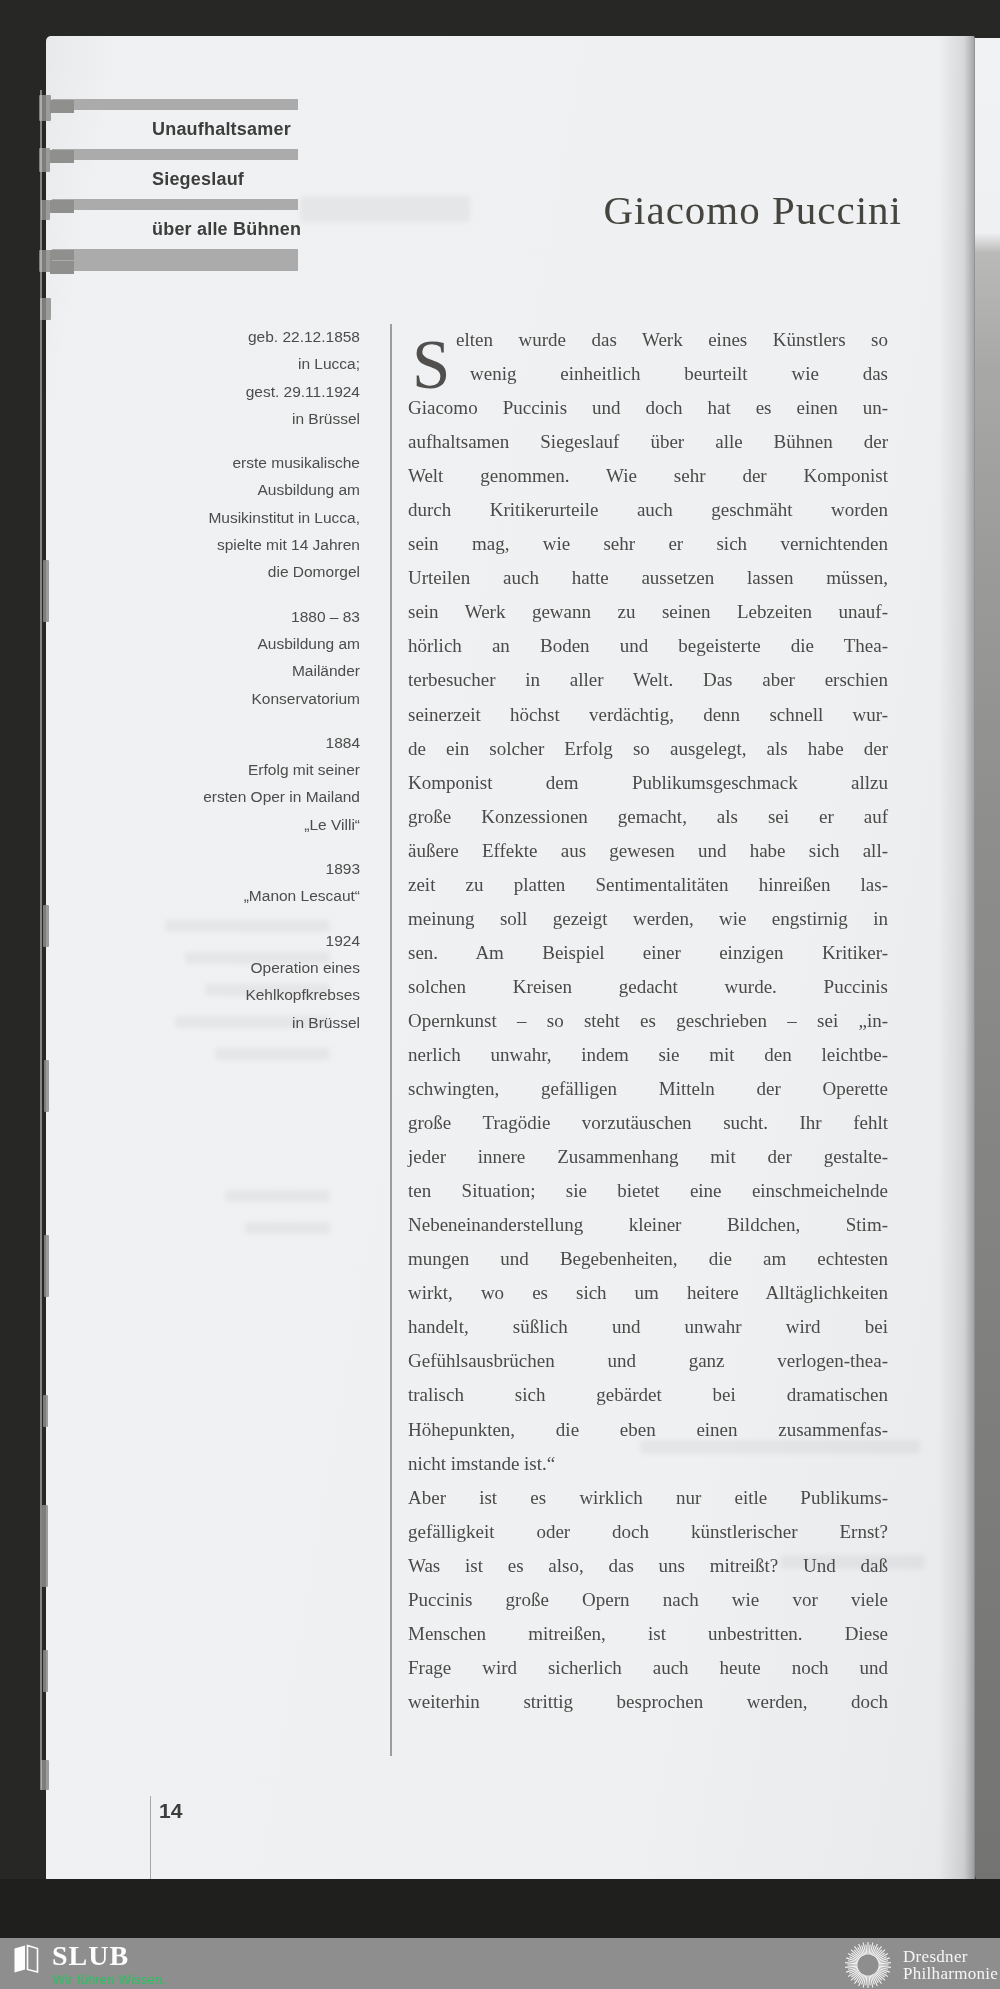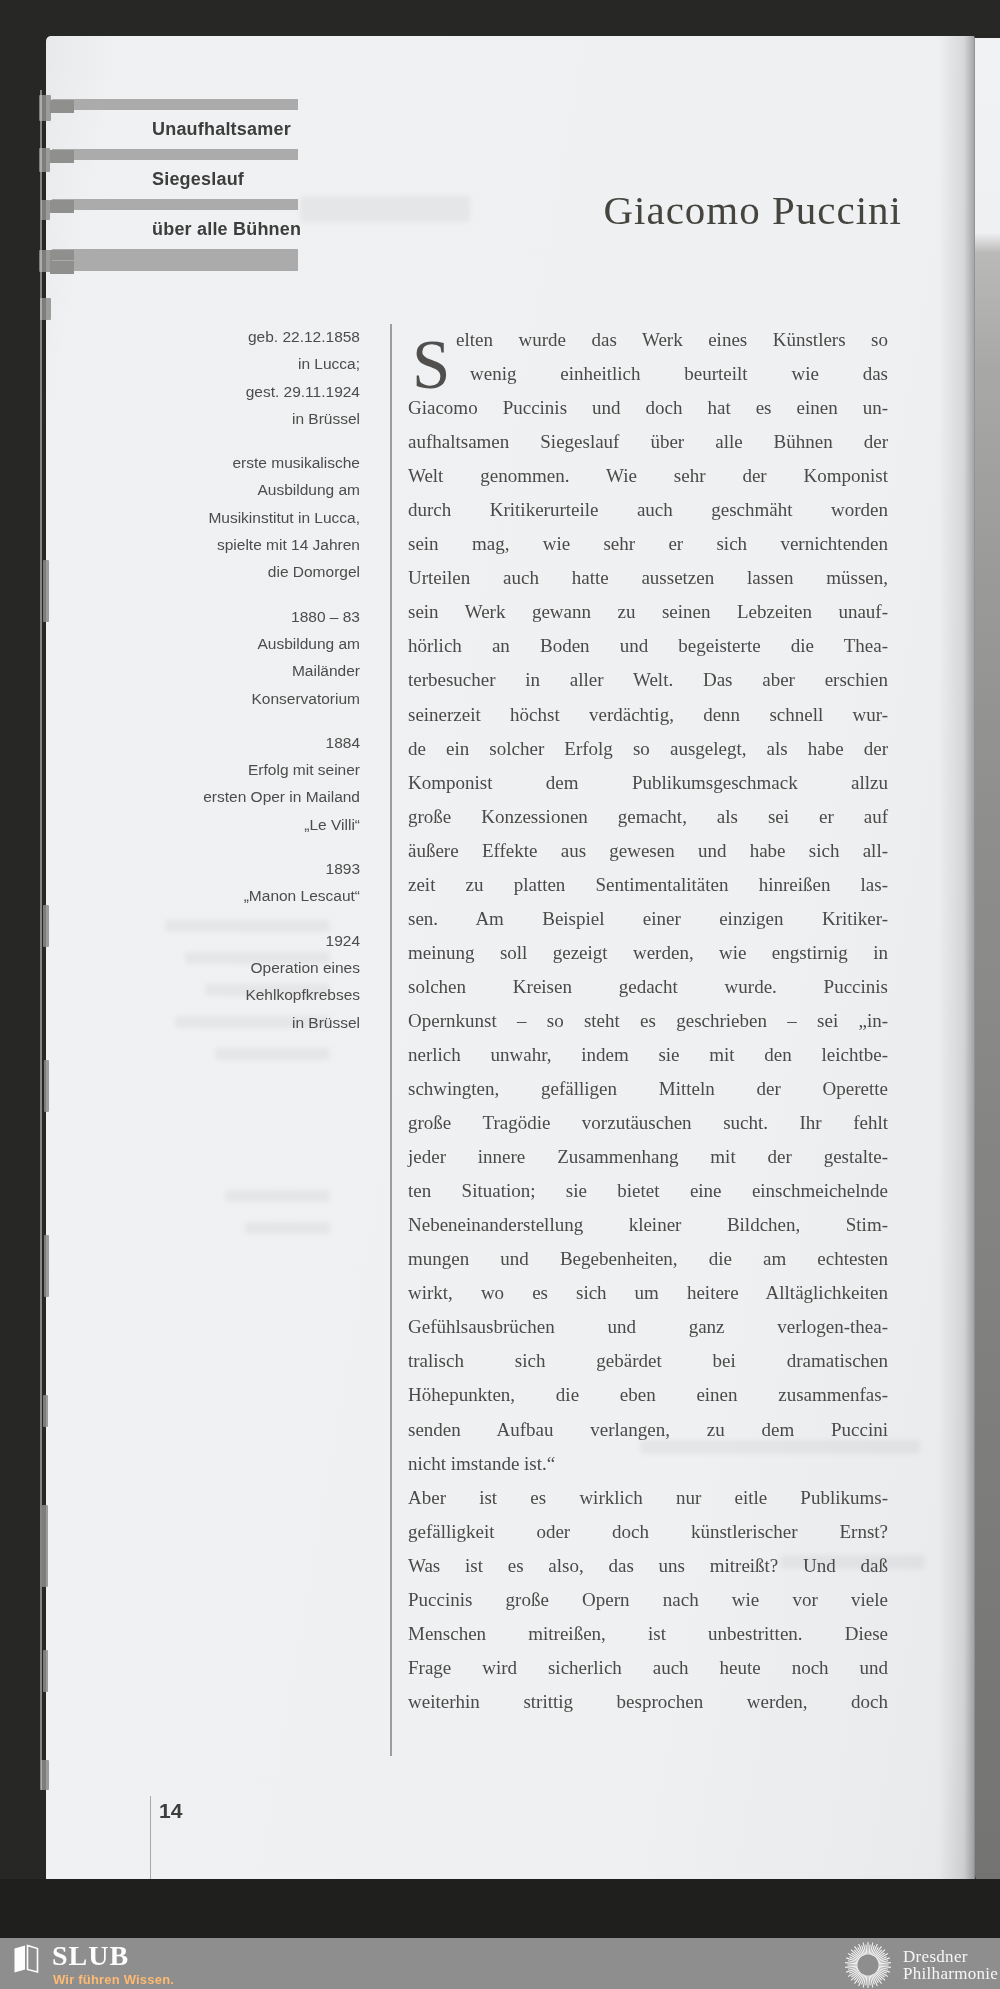--- a/index.html
+++ b/index.html
@@ -71,21 +71,21 @@
   .page-number{position:absolute;left:159px;top:1799px;font-weight:bold;font-size:21px;color:#3d3d3c;}
   
   .footer-black{position:absolute;left:0;top:1879px;width:1000px;height:60px;background:#1f1f1e;}
   .footer-band{position:absolute;left:0;top:1938px;width:1000px;height:51px;background:var(--band);}
   .slub-icon{position:absolute;left:12px;top:1943px;}
   .slub-word{
     position:absolute;left:52px;top:1940px;font-family:"Liberation Serif",serif;
     font-weight:bold;font-size:28px;letter-spacing:1px;color:#fdfdfd;
   }
   .slub-tagline{
-    position:absolute;left:53px;top:1972px;font-weight:bold;font-size:13px;color:#fdba74;letter-spacing:.2px;
+    position:absolute;left:53px;top:1972px;font-weight:normal;font-size:13px;color:#22c55e;letter-spacing:.2px;
   }
   .starburst{position:absolute;left:843px;top:1941px;}
   .orchestra-name{
     position:absolute;left:903px;top:1948px;font-family:"Liberation Serif",serif;
     font-size:17px;line-height:17px;color:#f7f7f7;letter-spacing:.3px;
   }
 </style>
 </head>
 <body>
 
@@ -197,36 +197,36 @@
       <div class="body-line">Urteilen auch hatte aussetzen lassen müssen,</div>
       <div class="body-line">sein Werk gewann zu seinen Lebzeiten unauf-</div>
       <div class="body-line">hörlich an Boden und begeisterte die Thea-</div>
       <div class="body-line">terbesucher in aller Welt. Das aber erschien</div>
       <div class="body-line">seinerzeit höchst verdächtig, denn schnell wur-</div>
       <div class="body-line">de ein solcher Erfolg so ausgelegt, als habe der</div>
       <div class="body-line">Komponist dem Publikumsgeschmack allzu</div>
       <div class="body-line">große Konzessionen gemacht, als sei er auf</div>
       <div class="body-line">äußere Effekte aus gewesen und habe sich all-</div>
       <div class="body-line">zeit zu platten Sentimentalitäten hinreißen las-</div>
+      <div class="body-line">meinung soll gezeigt werden, wie engstirnig in</div>
       <div class="body-line">sen. Am Beispiel einer einzigen Kritiker-</div>
-      <div class="body-line">meinung soll gezeigt werden, wie engstirnig in</div>
       <div class="body-line">solchen Kreisen gedacht wurde. Puccinis</div>
       <div class="body-line">Opernkunst – so steht es geschrieben – sei „in-</div>
       <div class="body-line">nerlich unwahr, indem sie mit den leichtbe-</div>
       <div class="body-line">schwingten, gefälligen Mitteln der Operette</div>
       <div class="body-line">große Tragödie vorzutäuschen sucht. Ihr fehlt</div>
       <div class="body-line">jeder innere Zusammenhang mit der gestalte-</div>
       <div class="body-line">ten Situation; sie bietet eine einschmeichelnde</div>
       <div class="body-line">Nebeneinanderstellung kleiner Bildchen, Stim-</div>
       <div class="body-line">mungen und Begebenheiten, die am echtesten</div>
       <div class="body-line">wirkt, wo es sich um heitere Alltäglichkeiten</div>
+      <div class="body-line">handelt, süßlich und unwahr wird bei</div>
       <div class="body-line">Gefühlsausbrüchen und ganz verlogen-thea-</div>
       <div class="body-line">tralisch sich gebärdet bei dramatischen</div>
       <div class="body-line">Höhepunkten, die eben einen zusammenfas-</div>
-      <div class="body-line">senden Aufbau verlangen, zu dem Puccini</div>
       <div class="body-line para-end">nicht imstande ist.“</div>
       <div class="body-line">Aber ist es wirklich nur eitle Publikums-</div>
       <div class="body-line">gefälligkeit oder doch künstlerischer Ernst?</div>
       <div class="body-line">Was ist es also, das uns mitreißt? Und daß</div>
       <div class="body-line">Puccinis große Opern nach wie vor viele</div>
       <div class="body-line">Menschen mitreißen, ist unbestritten. Diese</div>
       <div class="body-line">Frage wird sicherlich auch heute noch und</div>
       <div class="body-line">weiterhin strittig besprochen werden, doch</div>
     </div>
 

